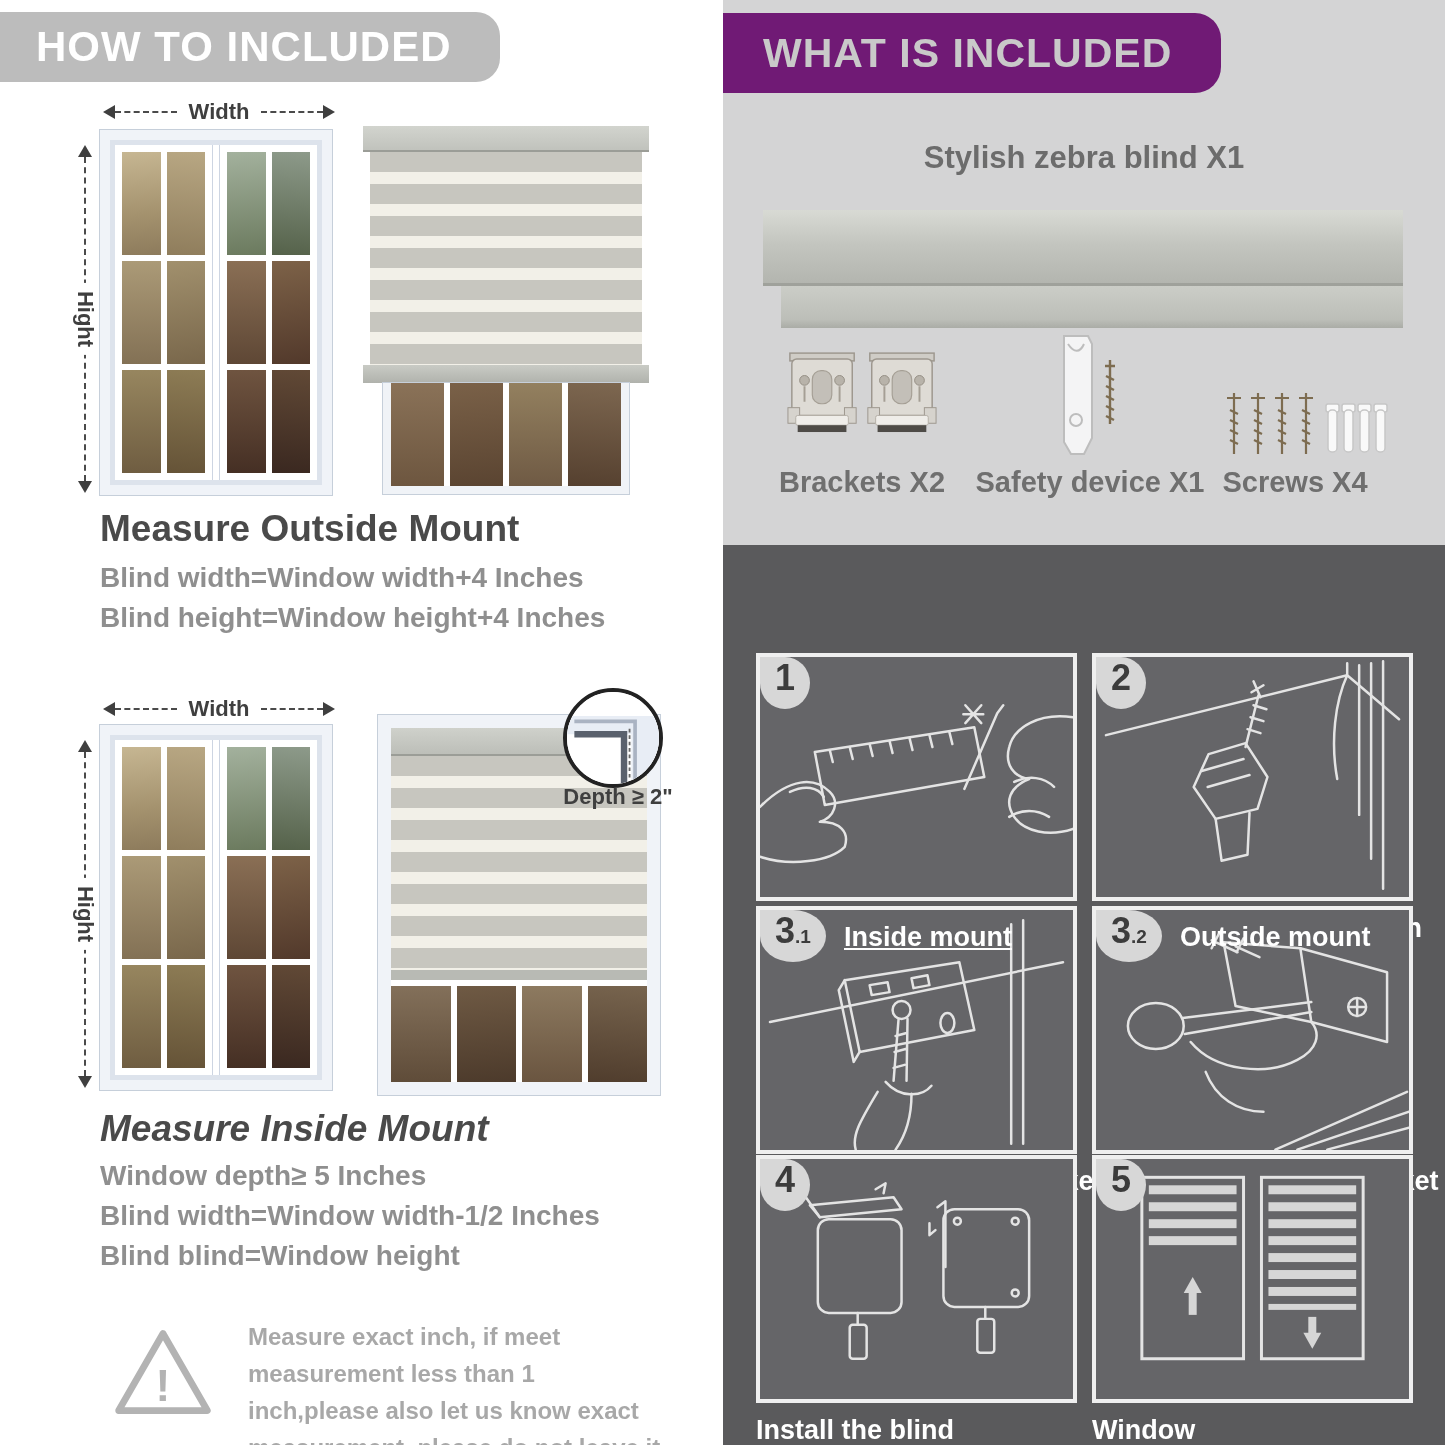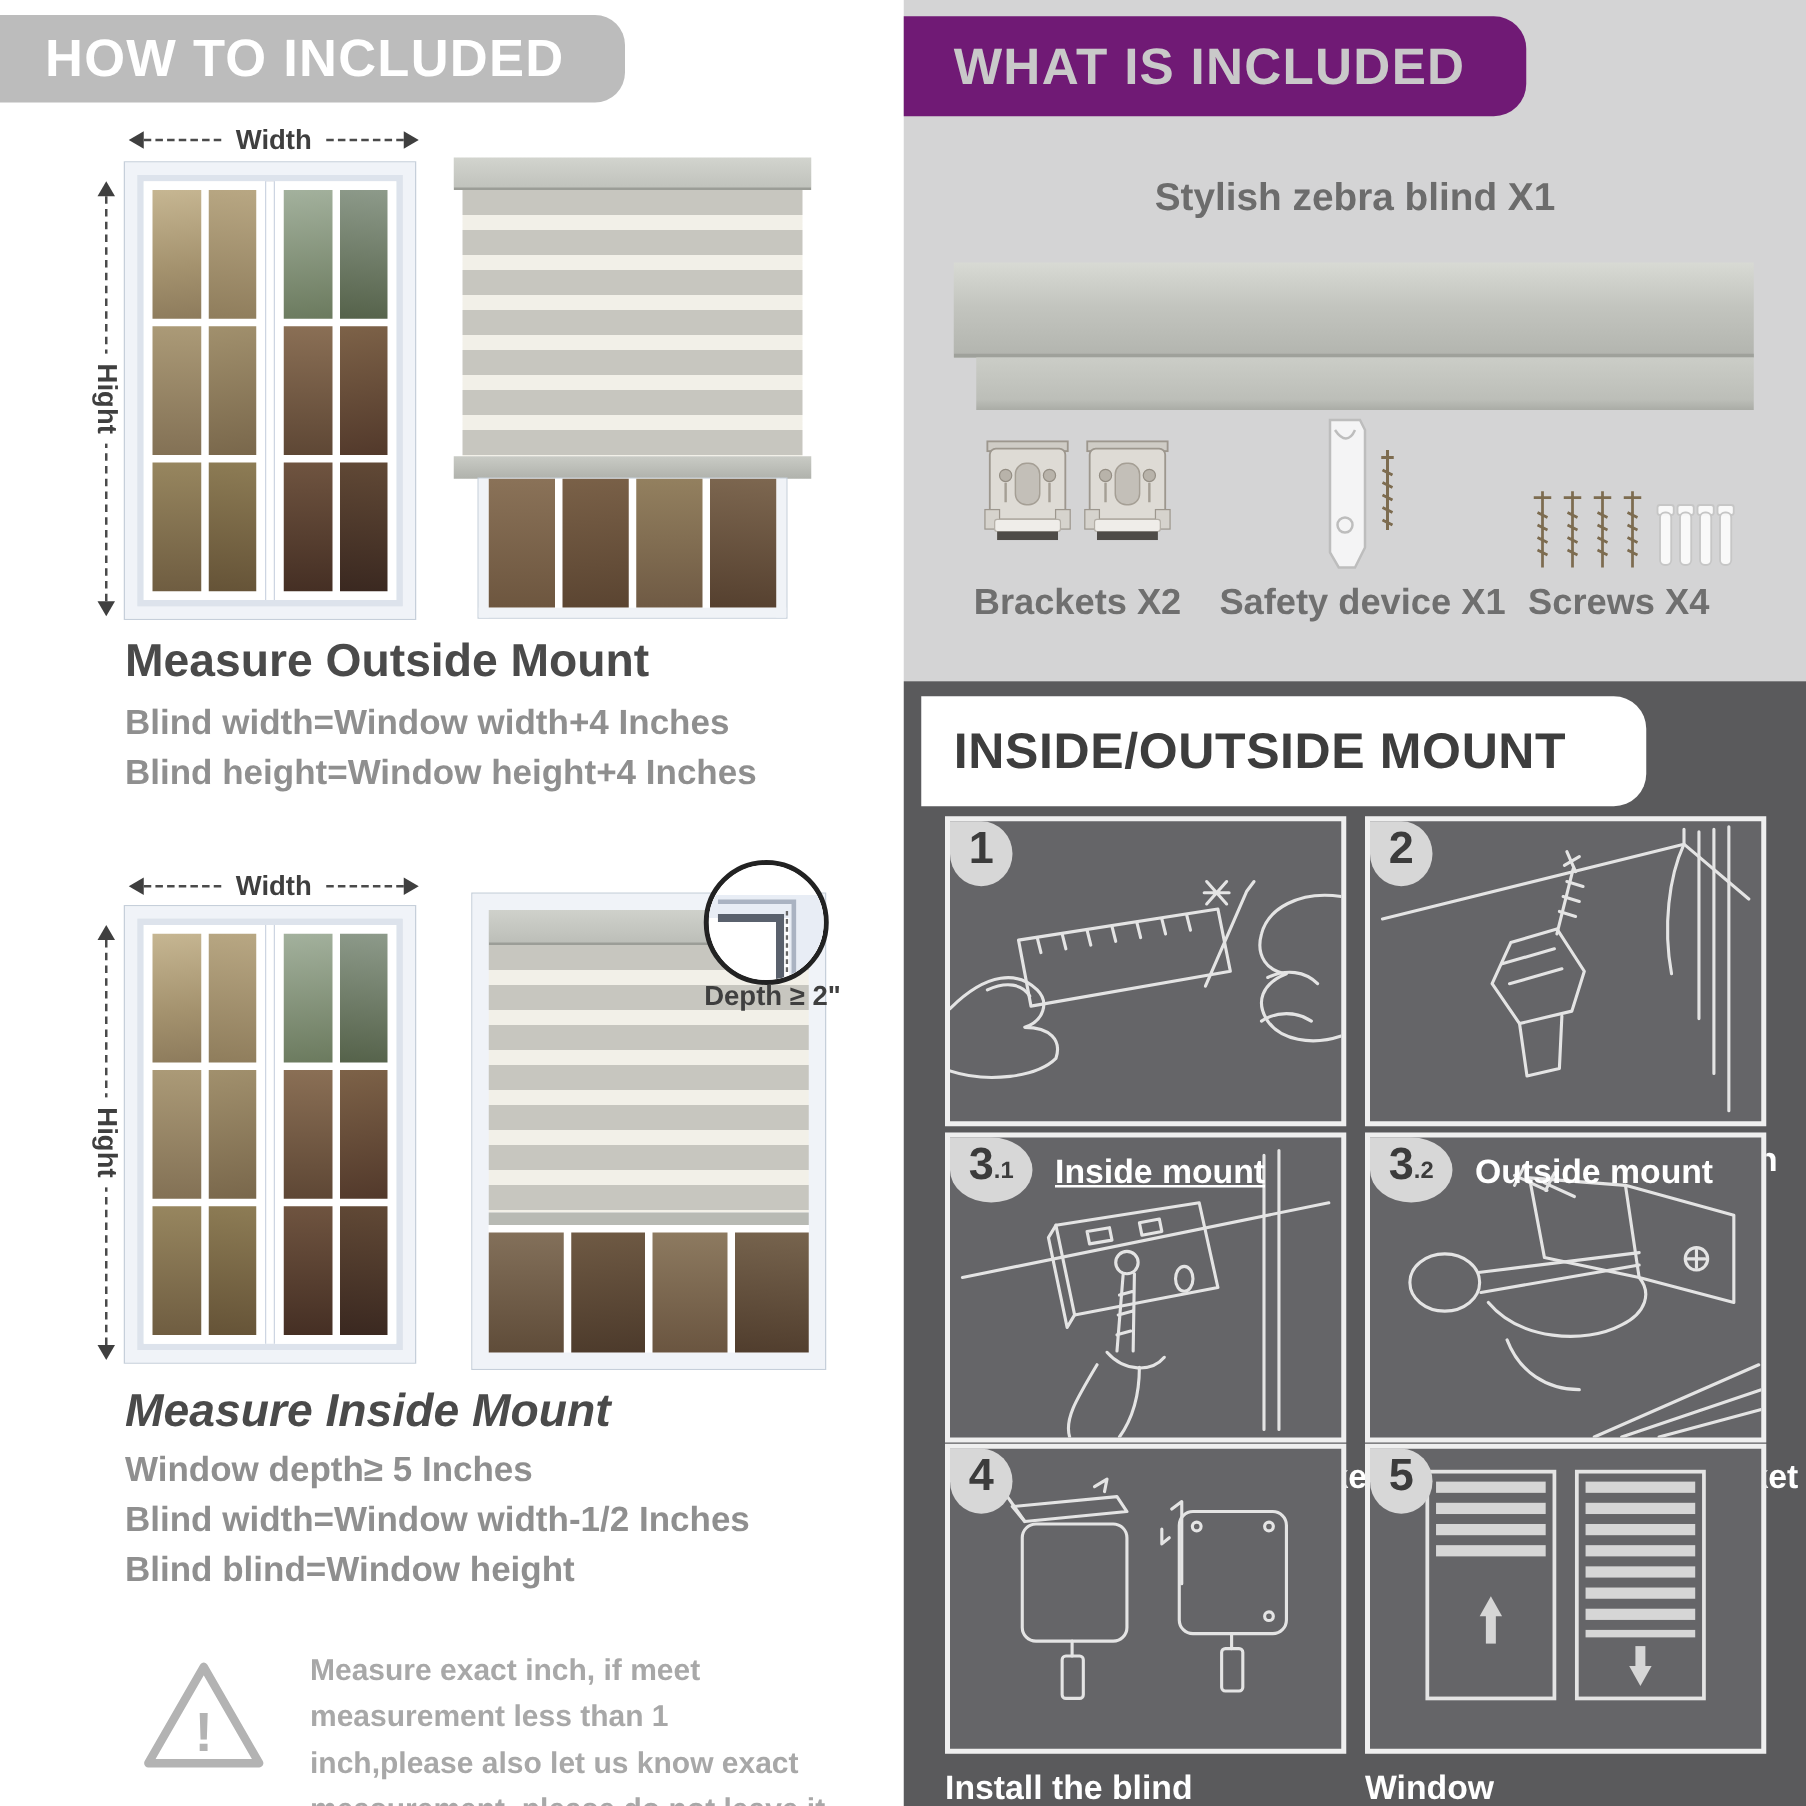--- a/index.html
+++ b/index.html
@@ -305,21 +305,20 @@
         <rect x="138" y="20" width="9" height="42" rx="4"></rect>
       <rect x="152" y="14" width="13" height="8" rx="2"></rect>
         <rect x="154" y="20" width="9" height="42" rx="4"></rect>
     </g>
   </svg>
 
   <div class="abs item-label" style="left:762px;width:200px;">Brackets X2</div>
   <div class="abs item-label" style="left:962px;width:256px;">Safety device X1</div>
   <div class="abs item-label" style="left:1195px;width:200px;">Screws X4</div>
 
-  <div class="abs banner-mount">INSIDE/OUTSIDE MOUNT</div>
 
   <div class="abs panel" style="left:756px;top:653px;">
     <svg class="art" viewBox="0 0 314 240">
       <g stroke="#e4e4e4" stroke-width="2.5" fill="none" stroke-linecap="round" stroke-linejoin="round">
         <path d="M55 95 L215 70 L225 120 L65 148 Z"></path>
         <path d="M70 93 l3 12 M90 90 l3 12 M110 87 l3 12 M130 84 l3 12 M150 81 l3 12 M170 78 l3 12 M190 75 l3 12"></path>
         <path d="M206 48 l16 18 M222 48 l-16 18 M204 57 h20"></path>
         <path d="M238 56 L205 132 M244 48 l-6 8"></path>
         <path d="M0 150 C30 120 55 120 70 135 C80 145 75 160 60 165 C80 165 90 175 85 190 C70 205 30 210 0 200"></path>
         <path d="M30 135 C45 128 58 130 64 140"></path>

